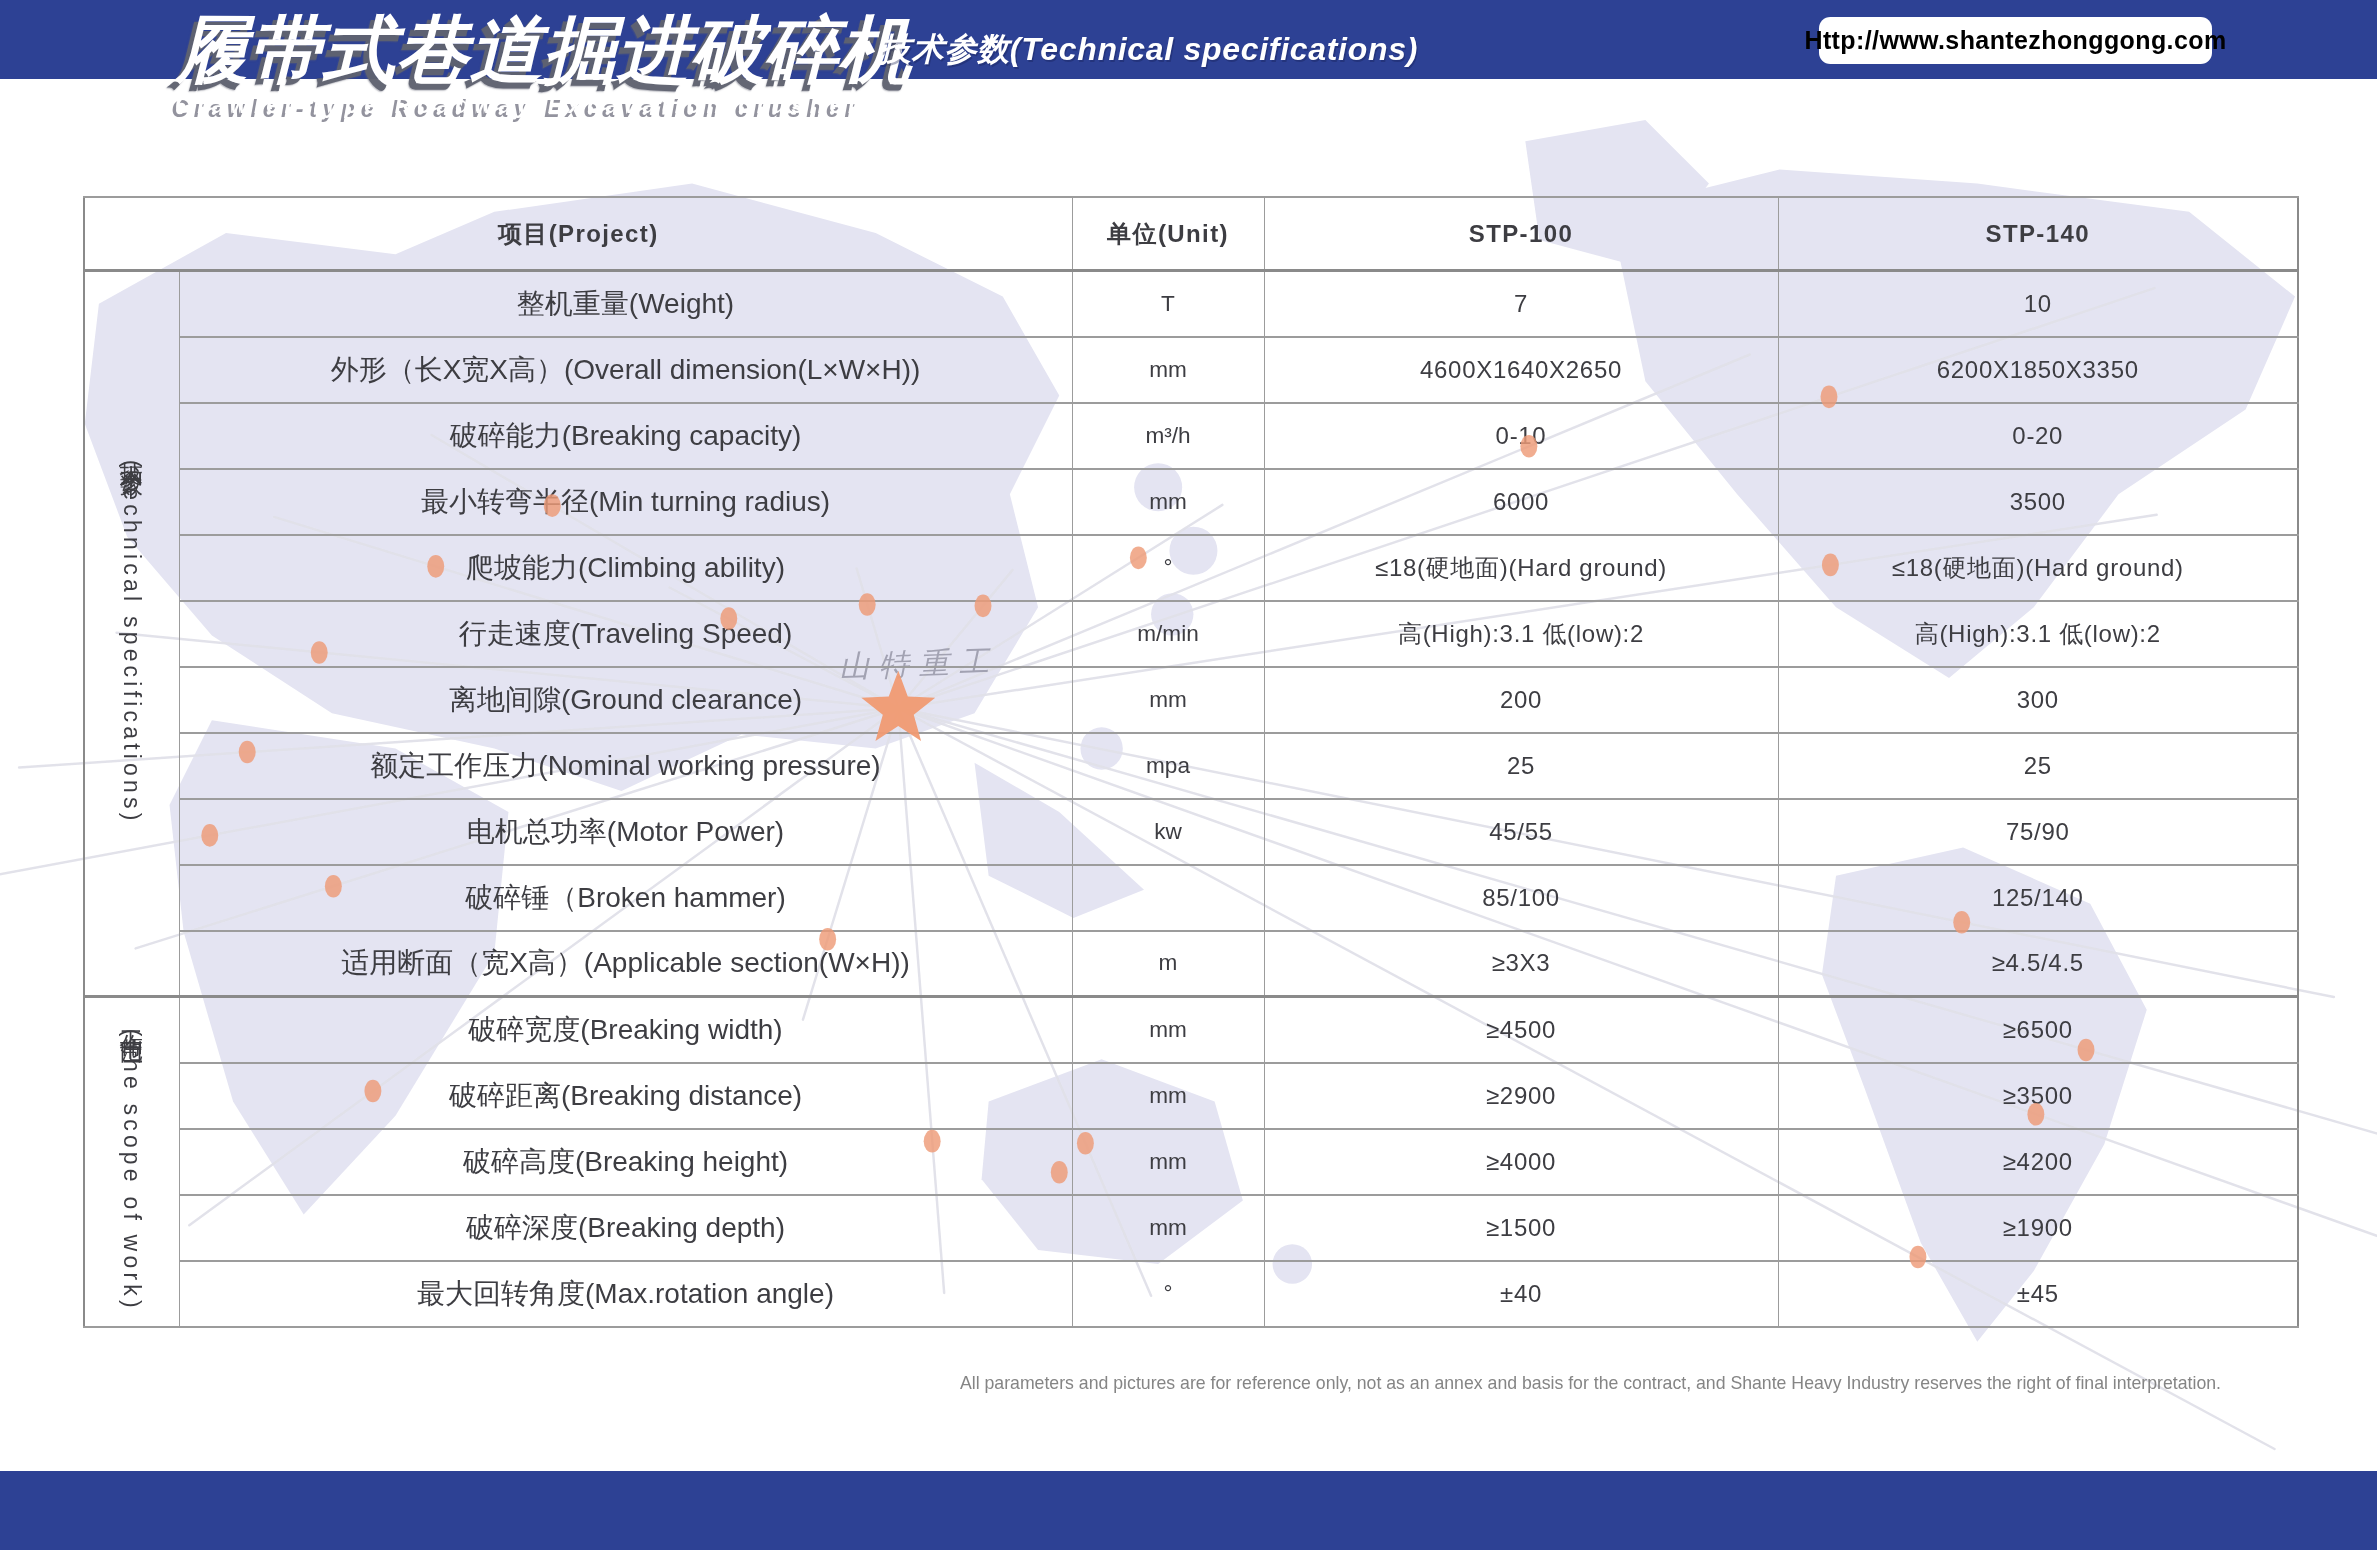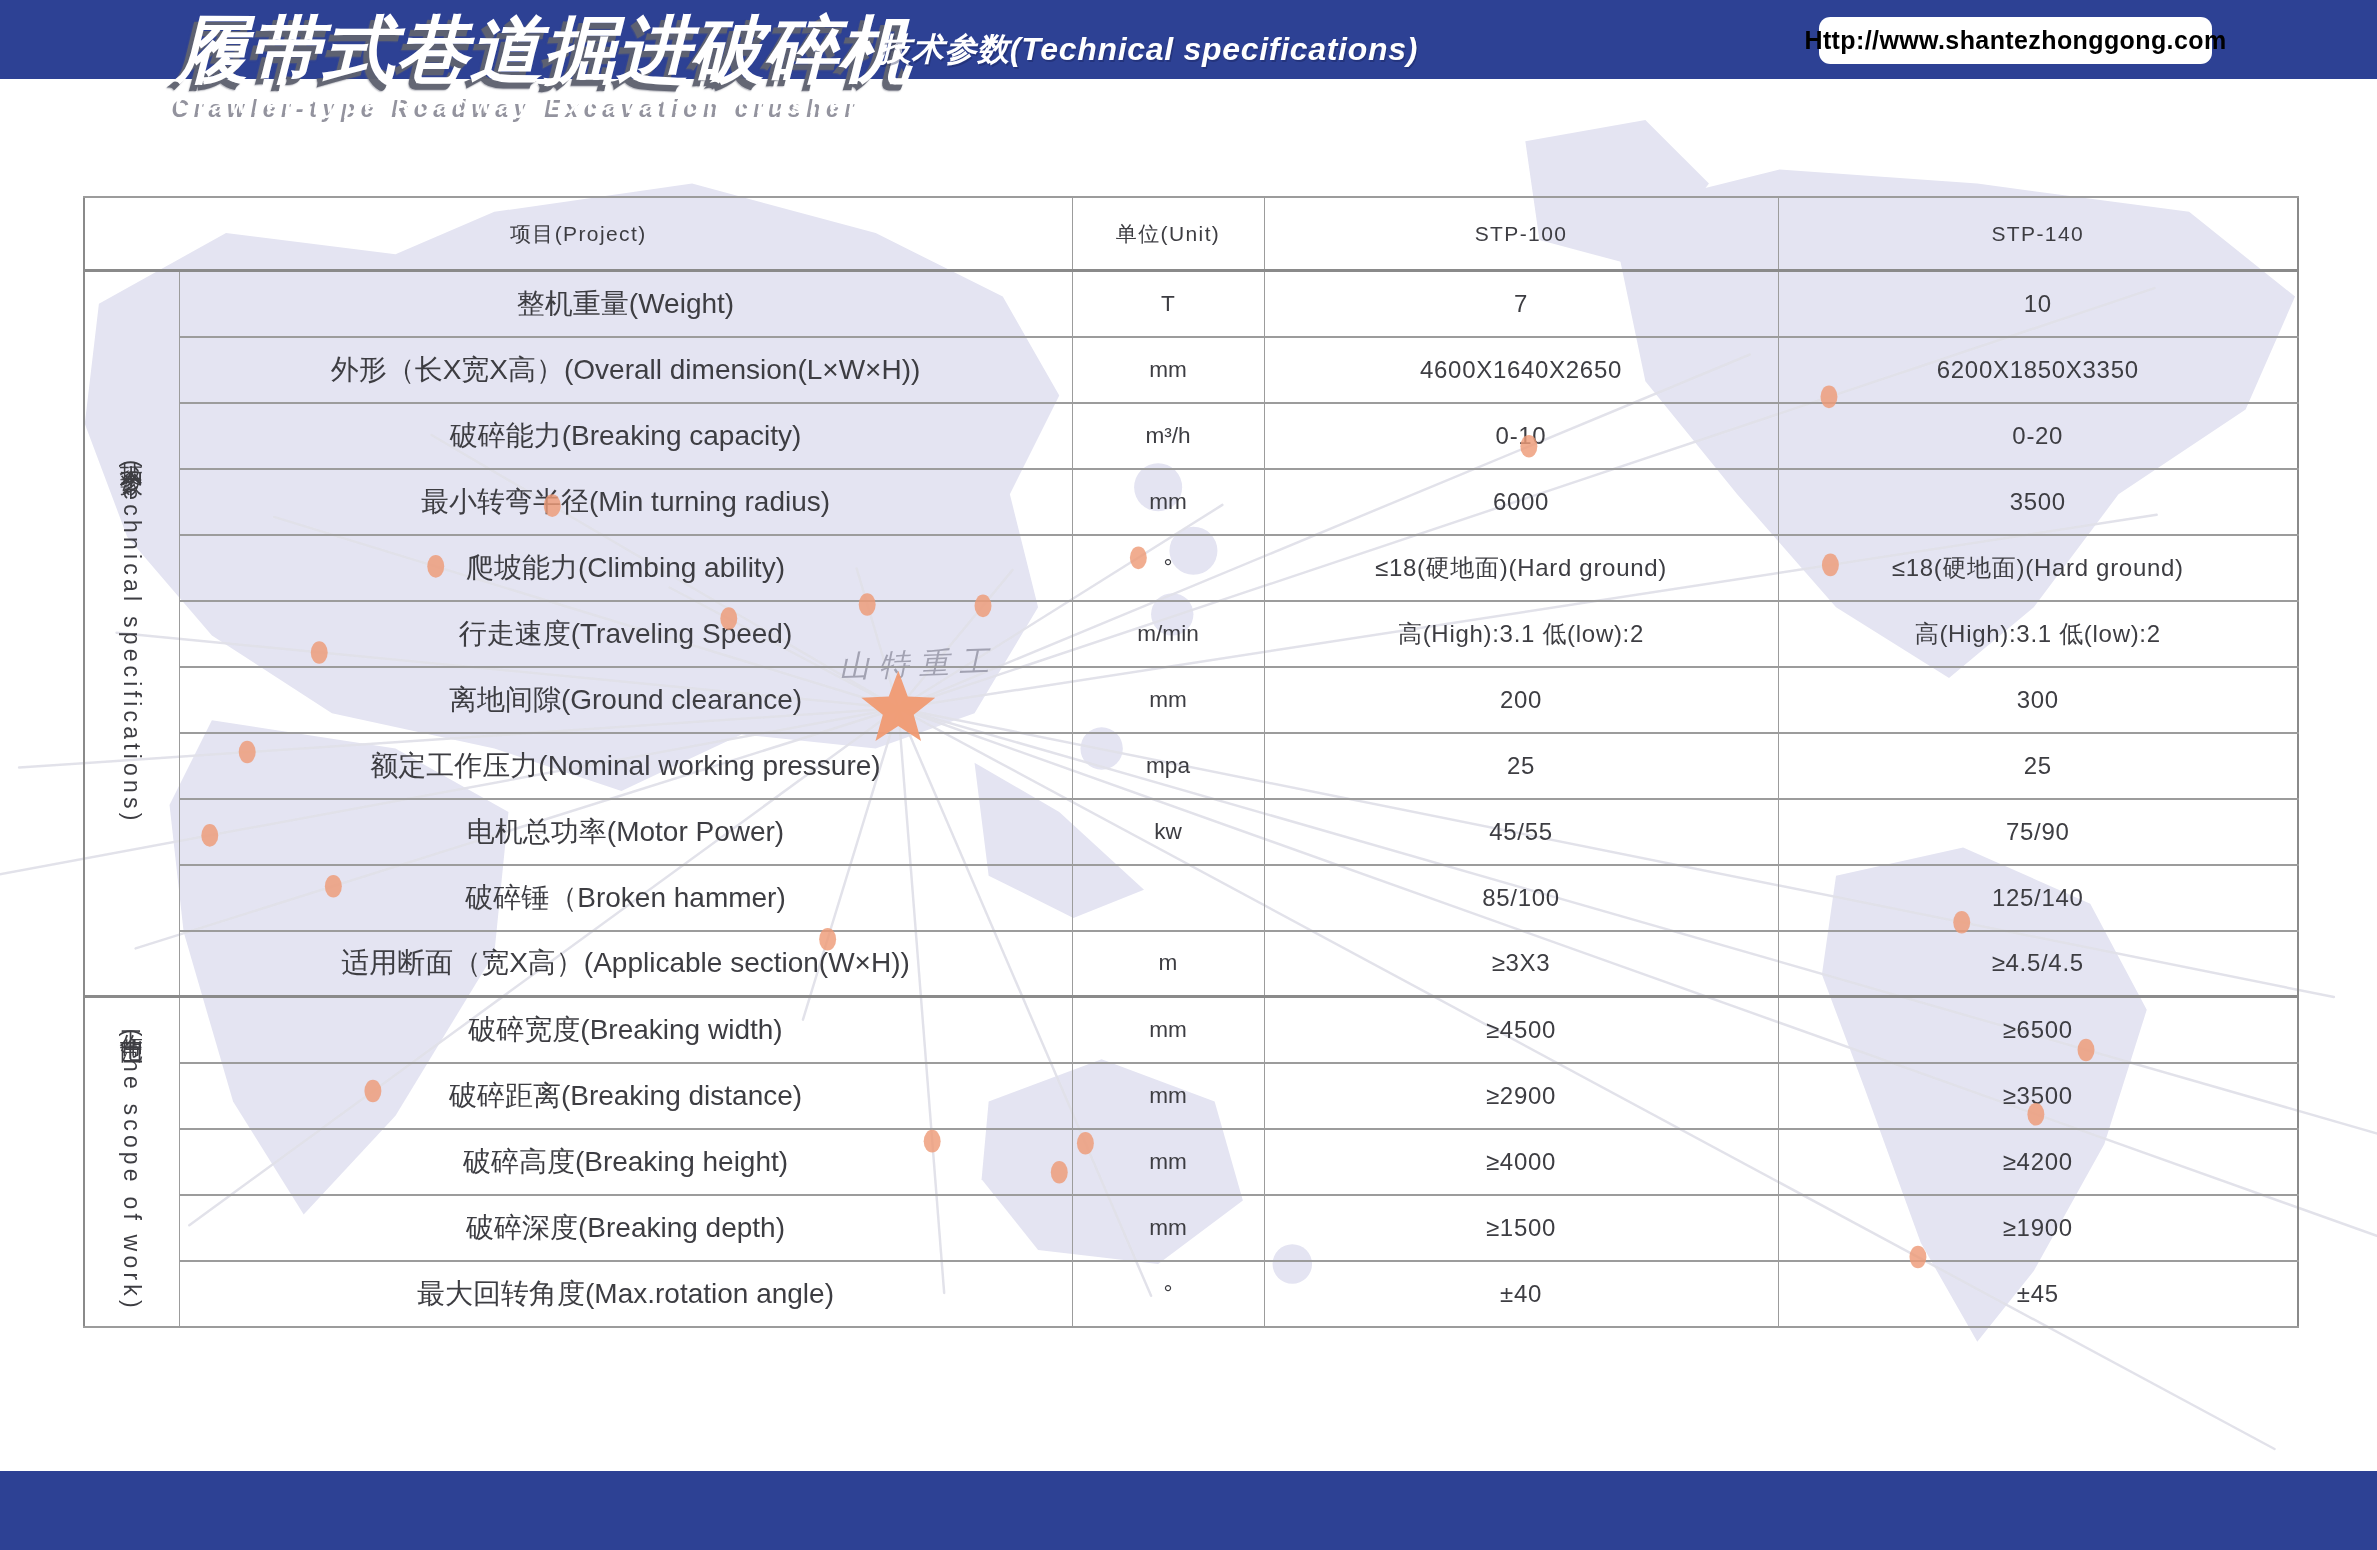--- a/index.html
+++ b/index.html
@@ -30,21 +30,21 @@
   .dots-svg{position:absolute;left:0;top:0;z-index:4;pointer-events:none;}
 
   
   table.spec{position:absolute;left:83px;top:196px;width:2214px;z-index:3;
              border-collapse:collapse;table-layout:fixed;background:transparent;}
   table.spec,table.spec th,table.spec td{border:1.4px solid #9c9c9c;}
   table.spec{border:2.1px solid #8a8a8a;}
   table.spec th,table.spec td{border-top-width:2.1px;border-bottom-width:2.1px;
              vertical-align:middle;text-align:center;color:#3d3d42;padding:0 4.2px;
              overflow:hidden;white-space:nowrap;}
-  table.spec thead th{height:71px;font-size:21px;font-weight:400;letter-spacing:1.4px;
+  table.spec thead th{height:71px;font-size:24px;font-weight:700;letter-spacing:1.4px;
              border-bottom:3.5px solid #8a8a8a;}
   table.spec tbody tr{height:66px;}
   table.spec tbody tr.group-start td{border-top:3.5px solid #8a8a8a;}
   td.group-cell{writing-mode:vertical-rl;text-orientation:mixed;font-size:23px;
              letter-spacing:4.2px;padding:4.2px 0;line-height:1.05;}
   td.cell-project{font-size:28px;}
   td.cell-unit{font-size:22.6px;}
   td.cell-stp100,td.cell-stp140{font-size:24px;letter-spacing:0.7px;}
 
   
@@ -255,17 +255,18 @@
         <ellipse cx="2883" cy="1578" rx="12" ry="16"></ellipse>
       <ellipse cx="1320" cy="1616" rx="12" ry="16"></ellipse>
         <ellipse cx="1537" cy="1619" rx="12" ry="16"></ellipse>
       <ellipse cx="1500" cy="1660" rx="12" ry="16"></ellipse>
         <ellipse cx="2716" cy="1780" rx="12" ry="16"></ellipse>
     </g>
     <polygon fill="#f09a72" opacity="0.95" points="1272,950 1285.5,986.4 1324.3,988 1293.9,1012.1 1304.3,1049.5 1272,1028 1239.7,1049.5 1250.1,1012.1 1219.7,988 1258.5,986.4"></polygon>
   </svg>
 
   <div class="disclaimer">
+    <div class="disclaimer-en">All parameters and pictures are for reference only, not as an annex and basis for the contract, and Shante Heavy Industry reserves the right of final interpretation.</div>
   </div>
   <div class="bottom-band"></div>
 
 </div>
 
 
 </body></html>

